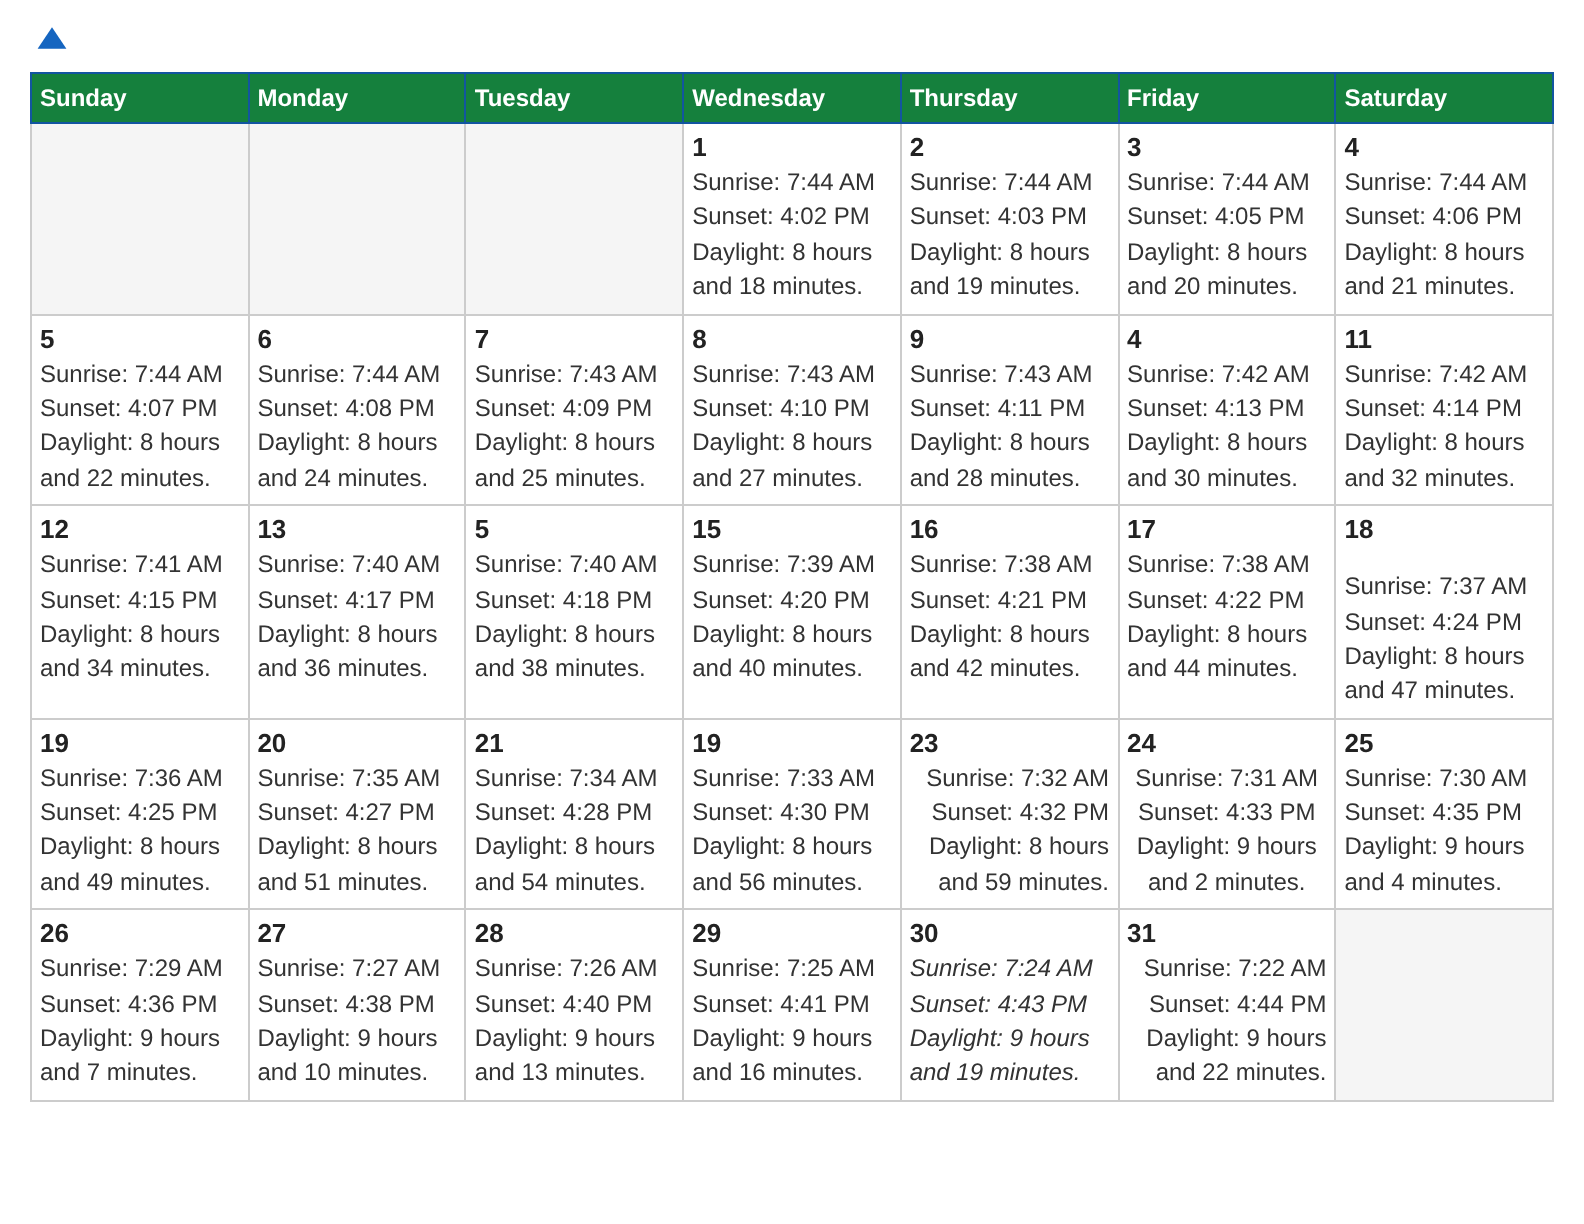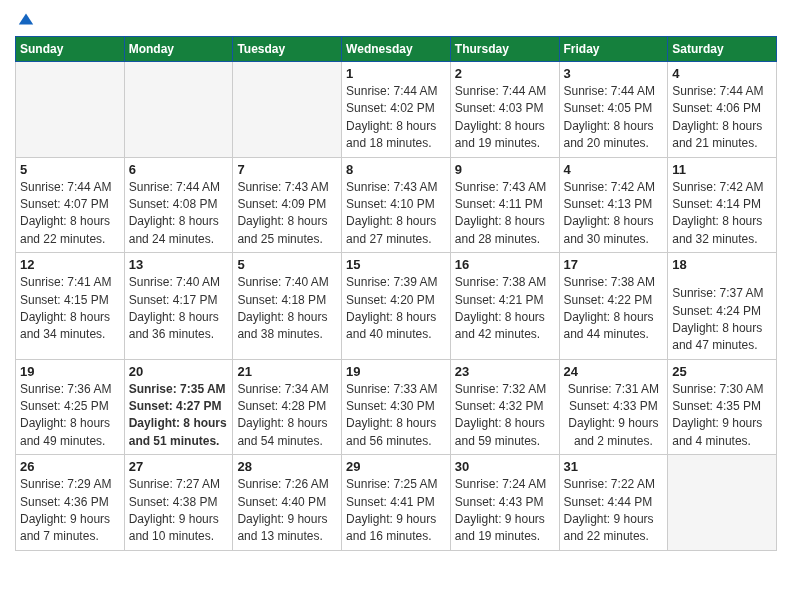--- a/index.html
+++ b/index.html
@@ -262,42 +262,42 @@
         <tr>
           <td>
             <div class="day-number">19</div>
             <div class="day-info" style="white-space: pre-line;">Sunrise: 7:36 AM
 Sunset: 4:25 PM
 Daylight: 8 hours
 and 49 minutes.</div>
           </td>
           <td>
             <div class="day-number">20</div>
-            <div class="day-info" style="white-space: pre-line; font-weight: bold;">Sunrise: 7:35 AM
+            <div class="day-info" style="white-space: pre-line;">Sunrise: 7:35 AM
 Sunset: 4:27 PM
 Daylight: 8 hours
 and 51 minutes.</div>
           </td>
           <td>
             <div class="day-number">21</div>
             <div class="day-info" style="white-space: pre-line;">Sunrise: 7:34 AM
 Sunset: 4:28 PM
 Daylight: 8 hours
 and 54 minutes.</div>
           </td>
           <td>
             <div class="day-number">19</div>
             <div class="day-info" style="white-space: pre-line;">Sunrise: 7:33 AM
 Sunset: 4:30 PM
 Daylight: 8 hours
 and 56 minutes.</div>
           </td>
           <td>
             <div class="day-number">23</div>
-            <div class="day-info" style="white-space: pre-line;">Sunrise: 7:32 AM
+            <div class="day-info" style="white-space: pre-line; text-align: right;">Sunrise: 7:32 AM
 Sunset: 4:32 PM
 Daylight: 8 hours
 and 59 minutes.</div>
           </td>
           <td>
             <div class="day-number">24</div>
             <div class="day-info" style="white-space: pre-line; text-align: center;">Sunrise: 7:31 AM
 Sunset: 4:33 PM
 Daylight: 9 hours
 and 2 minutes.</div>
@@ -334,28 +334,28 @@
           </td>
           <td>
             <div class="day-number">29</div>
             <div class="day-info" style="white-space: pre-line;">Sunrise: 7:25 AM
 Sunset: 4:41 PM
 Daylight: 9 hours
 and 16 minutes.</div>
           </td>
           <td>
             <div class="day-number">30</div>
-            <div class="day-info" style="white-space: pre-line;">Sunrise: 7:24 AM
+            <div class="day-info" style="white-space: pre-line; font-style: italic;">Sunrise: 7:24 AM
 Sunset: 4:43 PM
 Daylight: 9 hours
 and 19 minutes.</div>
           </td>
           <td>
             <div class="day-number">31</div>
-            <div class="day-info" style="white-space: pre-line;">Sunrise: 7:22 AM
+            <div class="day-info" style="white-space: pre-line; text-align: right;">Sunrise: 7:22 AM
 Sunset: 4:44 PM
 Daylight: 9 hours
 and 22 minutes.</div>
           </td>
           <td class="empty"></td>
         </tr>
       </tbody>
   </table>
 </div>
 

